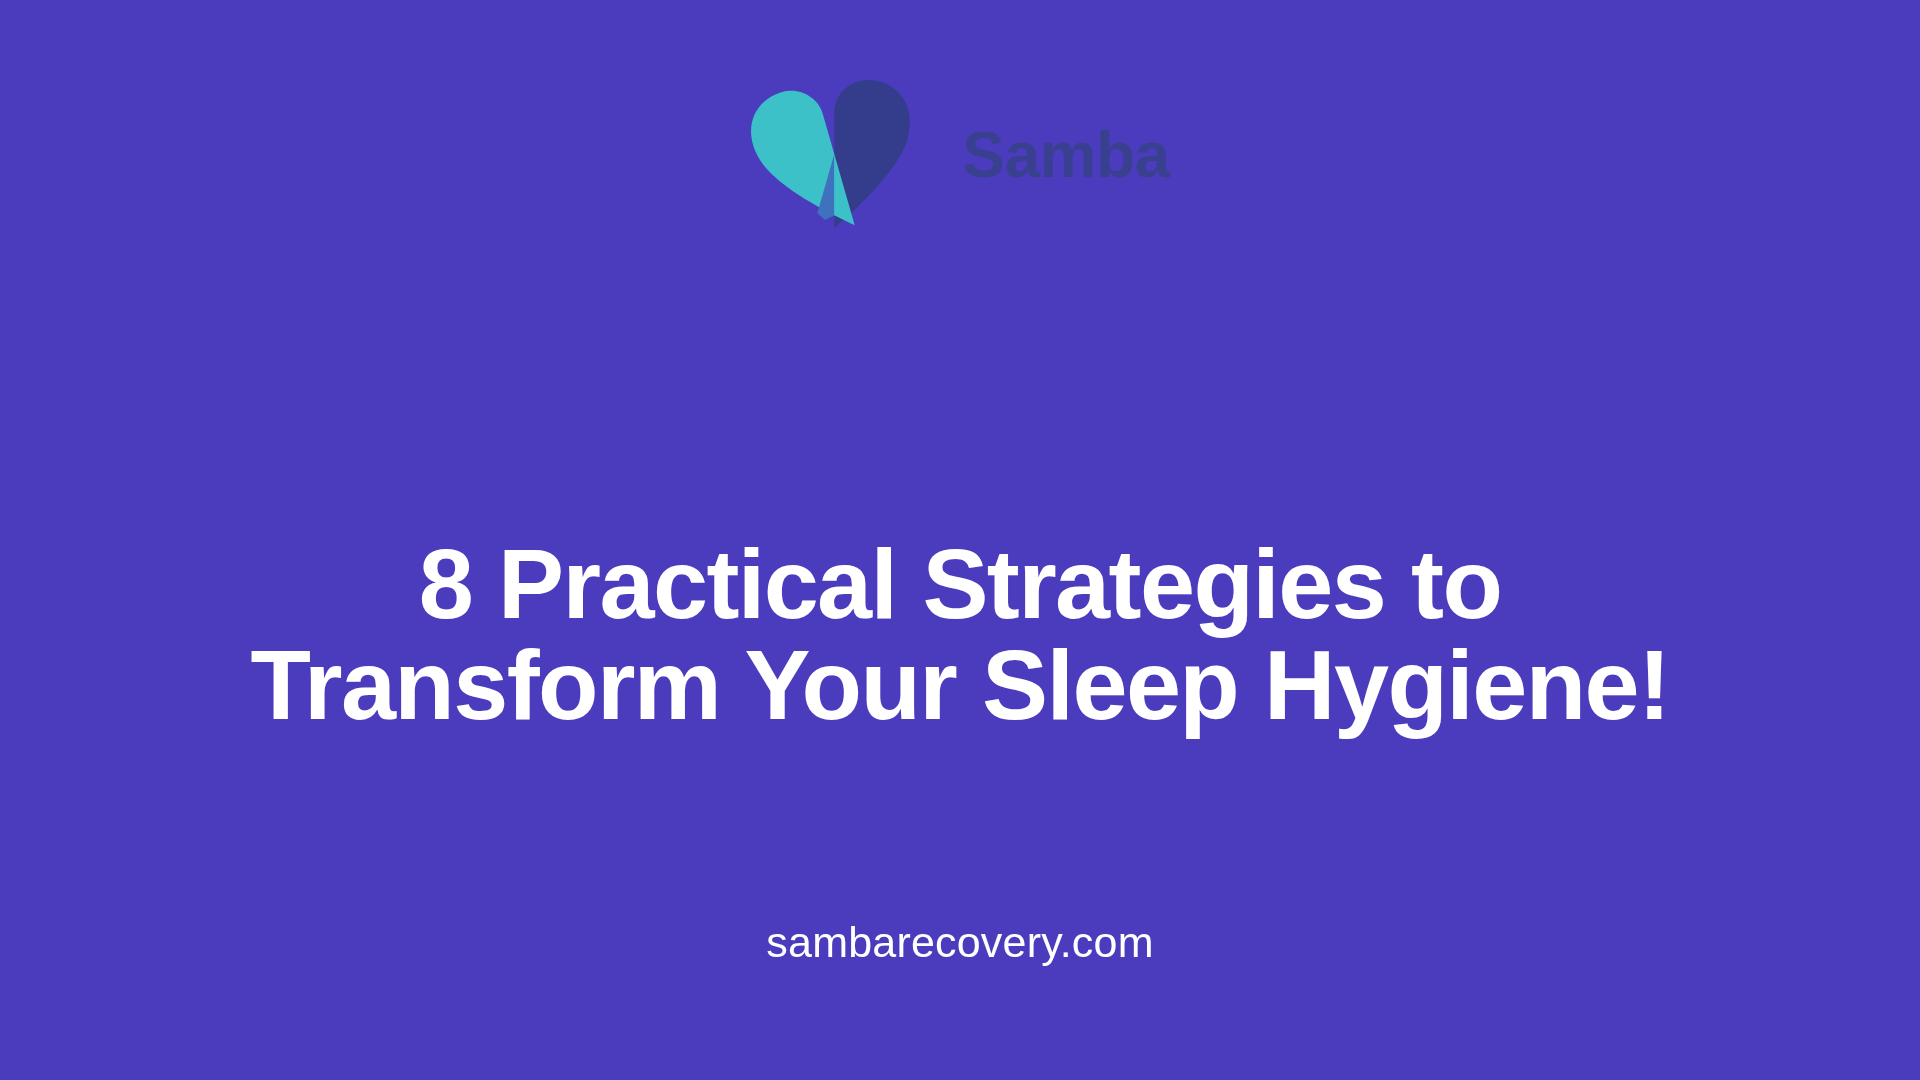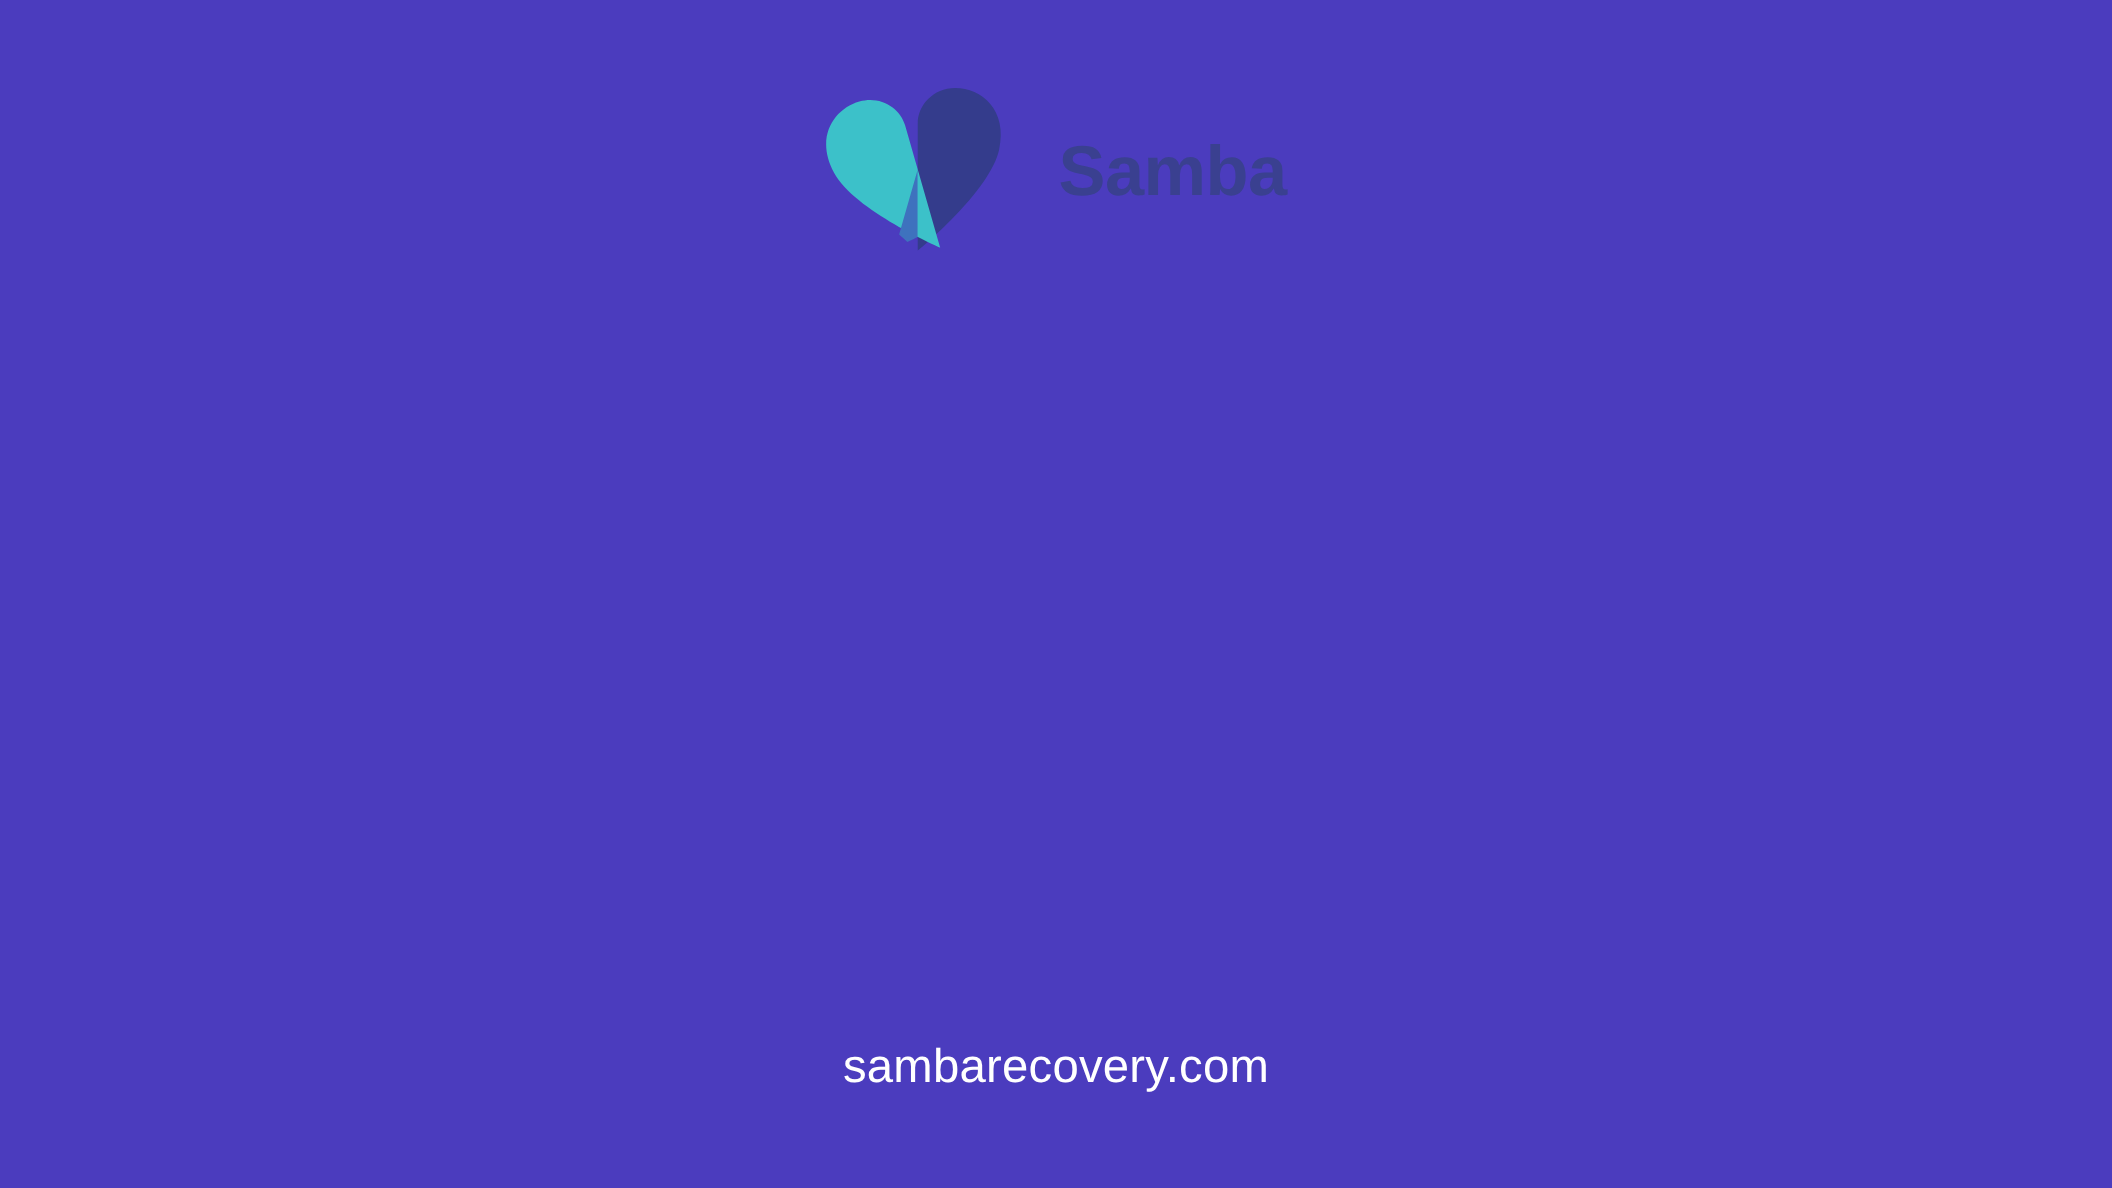--- a/index.html
+++ b/index.html
@@ -98,21 +98,20 @@
     position: absolute;
     top: 918px;
     left: 50%;
     transform: translateX(-50%);
     color: #FFFFFF;
     font-family: "Liberation Sans", sans-serif;
     font-size: 43px;
     font-weight: 400;
     letter-spacing: 0.2px;
     white-space: nowrap;
-    margin-top: 28px;
   }
 </style>
 </head>
 <body>
 
 <div id="slide">
 
   <div class="brand-lockup">
 
     <span class="logo-mark-wrap">
@@ -157,16 +156,20 @@
         </g>
       </svg>
     </span>
 
     <span class="wordmark">
       <span class="wordmark-primary">Samba</span>
     </span>
 
   </div>
 
+  <h1 class="headline">
+    <span class="headline-line">8 Practical Strategies to</span>
+    <span class="headline-line">Transform Your Sleep Hygiene!</span>
+  </h1>
 
   <div class="footer-url">sambarecovery.com</div>
 
 </div>
 
 </body></html>

